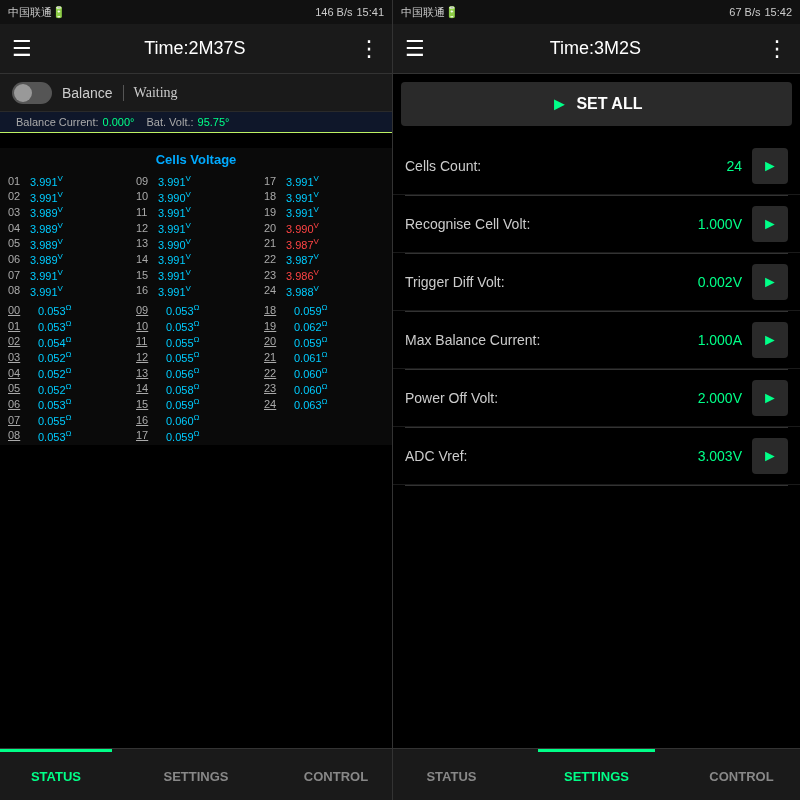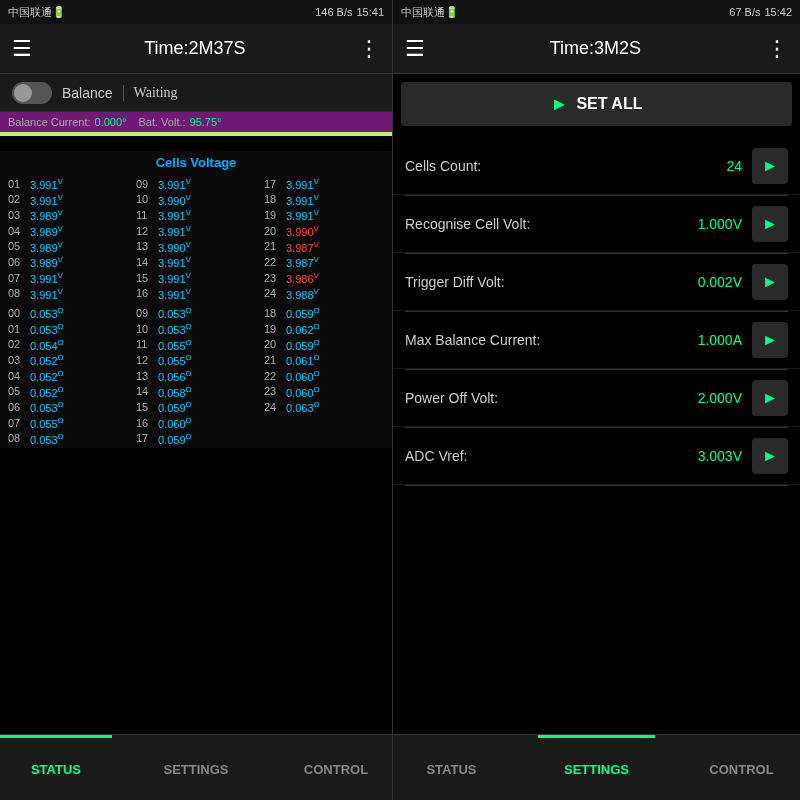--- a/index.html
+++ b/index.html
@@ -85,24 +85,24 @@
       background: #999;
       border-radius: 50%;
       top: 2px;
       left: 2px;
     }
     .toggle-label { color: #ccc; font-size: 14px; }
     .waiting-label { color: #ccc; font-size: 14px; border-left: 1px solid #555; padding-left: 10px; font-family: Liberation Serif, serif; }
 
     
     .info-row {
-      background: #701a75;
-      padding: 4px 8px;
+      background: #0f172a;
+      padding: 4px 16px;
       font-size: 11px;
-      border-bottom: 4px solid #bef264;
+      border-bottom: 1px solid #bef264;
     }
     .info-row .line1, .info-row .line2 {
       display: flex;
       gap: 4px;
       flex-wrap: wrap;
     }
     .info-label { color: #aaa; }
     .info-value-green { color: #00ff88; }
     .info-value-cyan { color: #00ccff; }
 
@@ -140,27 +140,27 @@
       grid-template-columns: repeat(3, 1fr);
       background: #0a0a0a;
       padding: 2px 4px;
     }
     .res-row {
       display: flex;
       align-items: center;
       padding: 1px 4px;
       font-size: 11px;
     }
-    .res-num { color: #aaa; width: 22px; }
+    .res-num { color: #aaa; width: 30px; text-decoration: underline; }
     .res-val { color: #00ccff; }
 
     
     .bottom-nav {
       margin-top: auto;
-      height: 66px;
+      height: 52px;
       background: #1a1a1a;
       display: flex;
       border-top: 1px solid #333;
       gap: 28px;
     }
     .nav-item {
       flex: 1;
       display: flex;
       align-items: center;
       justify-content: center;

